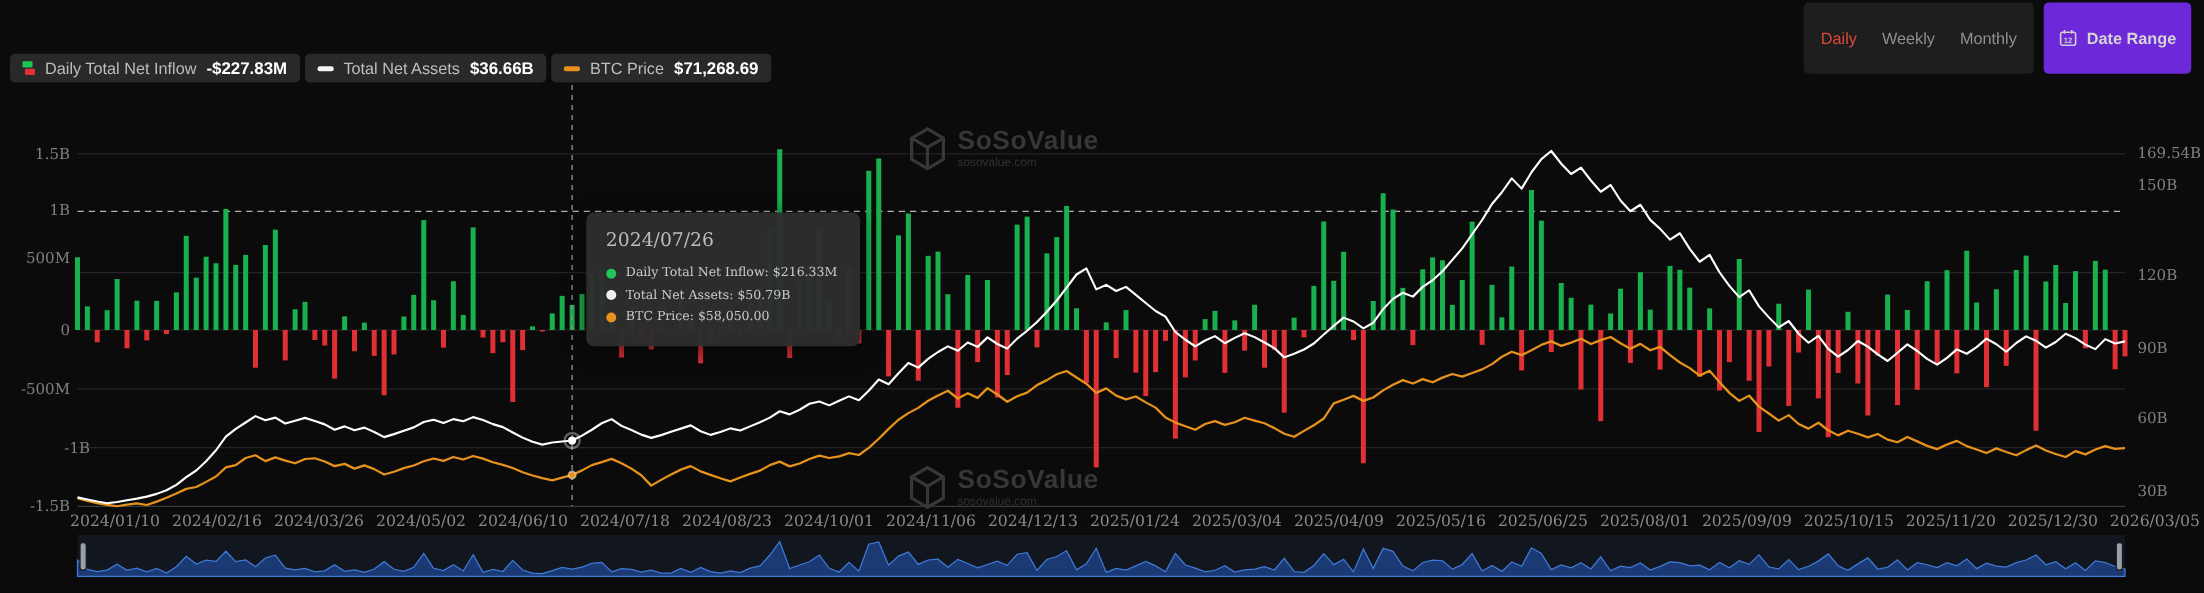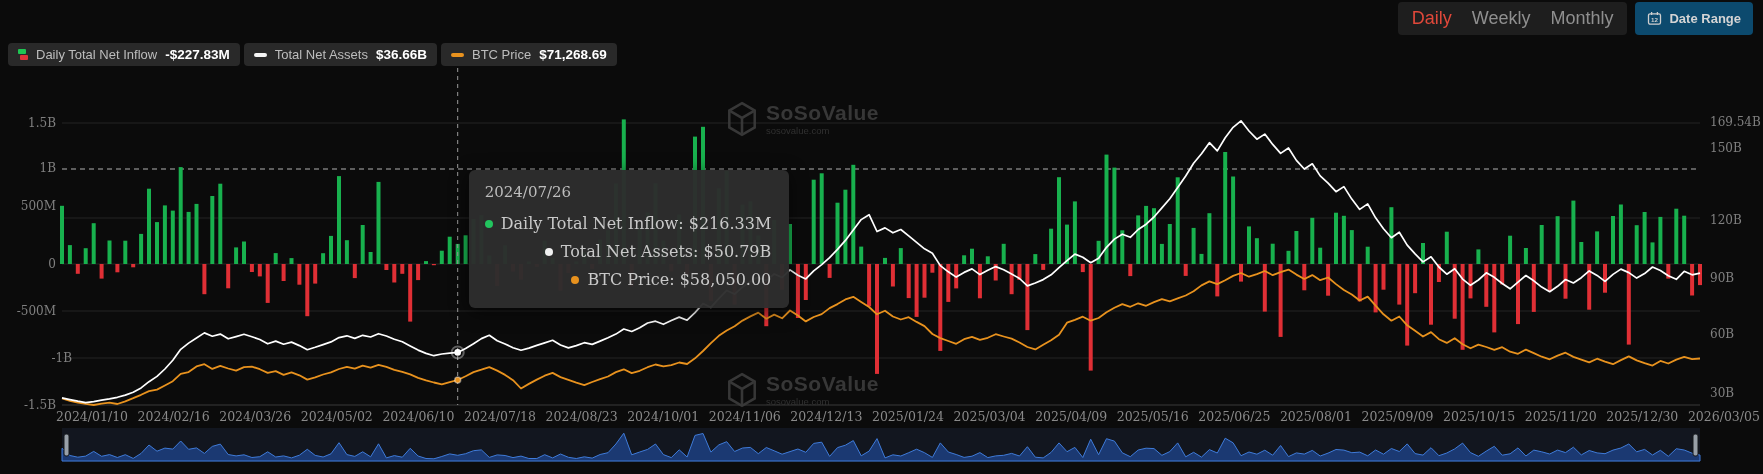--- a/index.html
+++ b/index.html
@@ -1,24 +1,24 @@
 <!DOCTYPE html>
 <html><head>
 <meta charset="utf-8">
 <style>
   html,body{margin:0;padding:0;background:#0b0b0b;}
   .stage{position:relative;width:1763px;height:474px;background:#0b0b0b;overflow:hidden;
          font-family:"Liberation Sans",sans-serif;}
   
   .controls{position:absolute;top:2px;right:10px;display:flex;gap:8px;z-index:20;}
   .tab-group{display:flex;align-items:center;background:#1e1e1e;border-radius:4px;padding:2px 4px;}
-  .tab{font-size:18px;color:#8f8f8f;padding:3px 10px;cursor:pointer;white-space:nowrap;}
+  .tab{font-size:13px;color:#8f8f8f;padding:3px 10px;cursor:pointer;white-space:nowrap;}
   .tab.active{color:#e0483a;}
-  .daterange{display:flex;align-items:center;gap:7px;background:#0c4a6e;border-radius:4px;
-             padding:9px 12px;color:#d4d4d4;font-size:13px;font-weight:bold;}
+  .daterange{display:flex;align-items:center;gap:7px;background:#6d28d9;border-radius:4px;
+             padding:21px 12px;color:#d4d4d4;font-size:13px;font-weight:bold;}
   
   .legend{position:absolute;top:43px;left:8px;display:flex;gap:4px;z-index:20;}
   .chip{display:flex;align-items:center;gap:8px;background:#292929;border-radius:4px;
         height:23px;padding:0 10px;}
   .chip .lbl{font-size:13px;color:#bdbdbd;}
   .chip .val{font-size:13.5px;color:#fff;font-weight:bold;}
   .ic-stack{display:flex;flex-direction:column;gap:1px;}
   .ic-stack .g{width:8px;height:5px;background:#1fc553;border-radius:1px;}
   .ic-stack .r{width:8px;height:5px;background:#e0313a;border-radius:1px;margin-left:2px;}
   .dash{width:13px;height:4px;border-radius:2px;}
@@ -30,21 +30,21 @@
   .xlabels{position:absolute;left:56px;top:409px;width:1704px;display:flex;
            justify-content:space-between;z-index:5;}
   .xlabels span{font-family:"DejaVu Serif","Liberation Serif",serif;font-size:12.5px;color:#8a8a8a;}
   
   svg.chart{position:absolute;left:0;top:0;z-index:1;}
   
   .tooltip{position:absolute;top:170px;background:rgba(45,45,45,.97);border-radius:6px;
            padding:13px 18px 14px 16px;z-index:30;box-shadow:0 4px 18px rgba(0,0,0,.55);
            font-family:"DejaVu Serif","Liberation Serif",serif;white-space:nowrap;}
   .tooltip .tdate{font-size:15px;color:#bdbdbd;margin-bottom:9px;}
-  .trow{display:flex;align-items:center;gap:8px;font-size:16px;color:#c9c9c9;line-height:1.75;justify-content:flex-end;}
+  .trow{display:flex;align-items:center;gap:8px;font-size:10px;color:#c9c9c9;line-height:1.75;}
   .trow .dot{width:8px;height:8px;border-radius:50%;flex:none;}
   
   .wm{position:absolute;display:flex;align-items:center;gap:8px;z-index:6;opacity:.92;}
   .wm .wm-name{font-size:21px;font-weight:bold;color:#3b3b3b;letter-spacing:.5px;line-height:1;}
   .wm .wm-dom{font-size:9.5px;color:#343434;margin-top:2px;}
 </style>
 </head>
 <body>
 
 <div class="stage">

